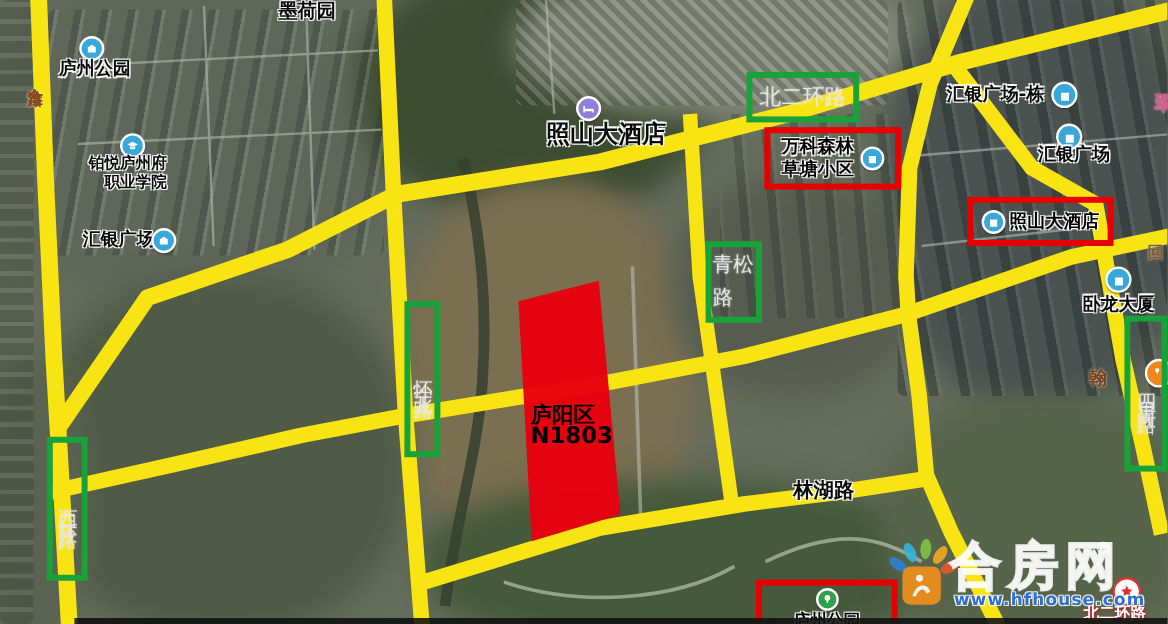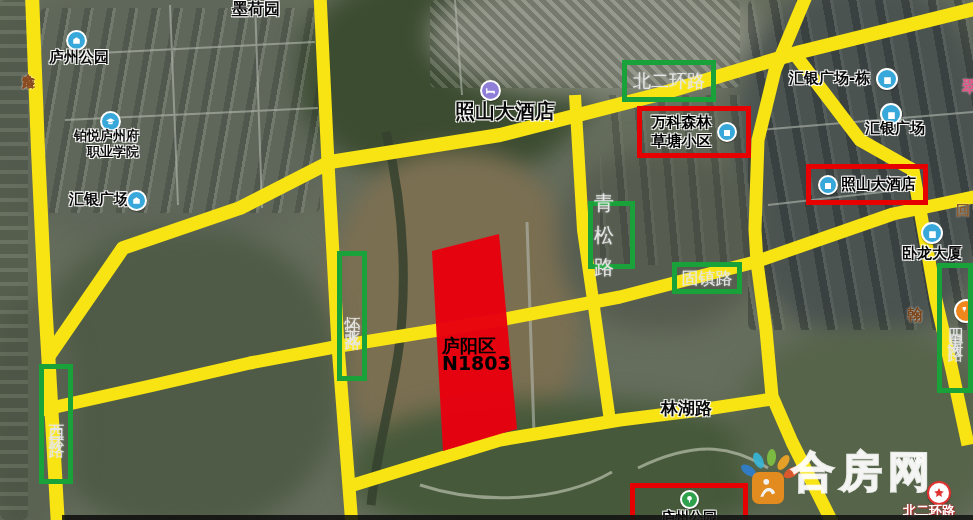--- a/index.html
+++ b/index.html
@@ -123,22 +123,21 @@
       <polyline points="350,486 500,440 620,420 700,410 772,399"></polyline>
       <polyline points="797,57 860,140 913,170 936,300 952,370 968,445"></polyline>
     </g>
     <polygon points="432,251 499,234 517,429 443,451" fill="#e8000e" opacity="0.97"></polygon>
   </svg>
 
   <div class="parcel-label" style="left:442px;top:334px;font-size:18px;">庐阳区</div>
   <div class="parcel-label" style="left:442px;top:352px;font-size:19px;">N1803</div>
 
   <div class="green-box" style="left:608px;top:60px;width:84px;height:32px;font-size:18px;">北二环路</div>
-  <div class="green-box" style="left:574px;top:201px;width:36px;height:58px;font-size:20px;line-height:1.6;white-space:normal;word-break:break-all;text-align:left;padding-left:1px;">青松路</div>
-  <div class="green-box" style="left:658px;top:262px;width:60px;height:22px;font-size:17px;">固镇路</div>
+  <div class="green-box" style="left:574px;top:201px;width:36px;height:58px;font-size:17px;line-height:1.6;white-space:normal;word-break:break-all;text-align:left;padding-left:1px;">青松路</div>
   <div class="green-box vtext" style="left:323px;top:251px;width:20px;height:120px;font-size:16px;">怀宁北路</div>
   <div class="green-box vtext" style="left:25px;top:364px;width:24px;height:110px;font-size:16px;">西二环路</div>
   <div class="green-box vtext" style="left:923px;top:263px;width:26px;height:120px;font-size:16px;">四里河路</div>
 
   <div class="red-box" style="left:637px;top:106px;width:104px;height:42px;font-size:15px;">
     <span style="white-space:normal;width:62px;line-height:1.25;"><span>万科森林</span><br><span>草塘小区</span></span>
     <span class="poi-icon ic-blue" style="position:static;width:16px;height:16px;">
         <svg width="10" height="10" viewBox="0 0 10 10">
           <path d="M2 9V3h6v6zM3.5 4.5h1v1h-1zm2 0h1v1h-1zm-2 2h1v1h-1zm2 0h1v1h-1z" fill="#fff"></path>
         </svg>
@@ -231,16 +230,17 @@
     <span class="petal" style="left:43px;top:6px;background:#f5a623;transform:rotate(35deg);"></span>
     <span class="petal" style="left:51px;top:16px;background:#e8562a;transform:rotate(60deg);"></span>
     <div class="logo-square">
       <svg width="22" height="22" viewBox="0 0 10 10">
           <circle cx="4.2" cy="2.2" r="1.3" fill="#fff"></circle>
           <path d="M1.5 9C2.5 6.5 3.5 5.3 5 5c1.5-.3 3 .8 3.2 2.4L6.8 8C6.5 6.8 5.8 6.3 5 6.5 4 6.8 3.3 7.8 2.9 9z" fill="#fff"></path>
         </svg>
     </div>
     <span class="brand">合房网</span>
     <span class="reg">®</span>
+    <span class="url">www.hfhouse.com</span>
   </div>
 
   <div id="bottom-strip"></div>
 </div>
 
 </body></html>

